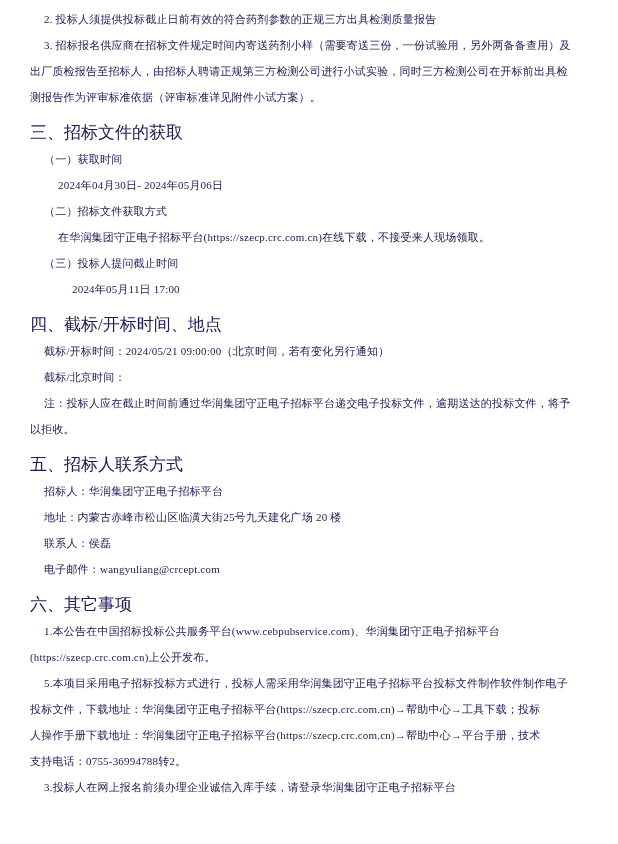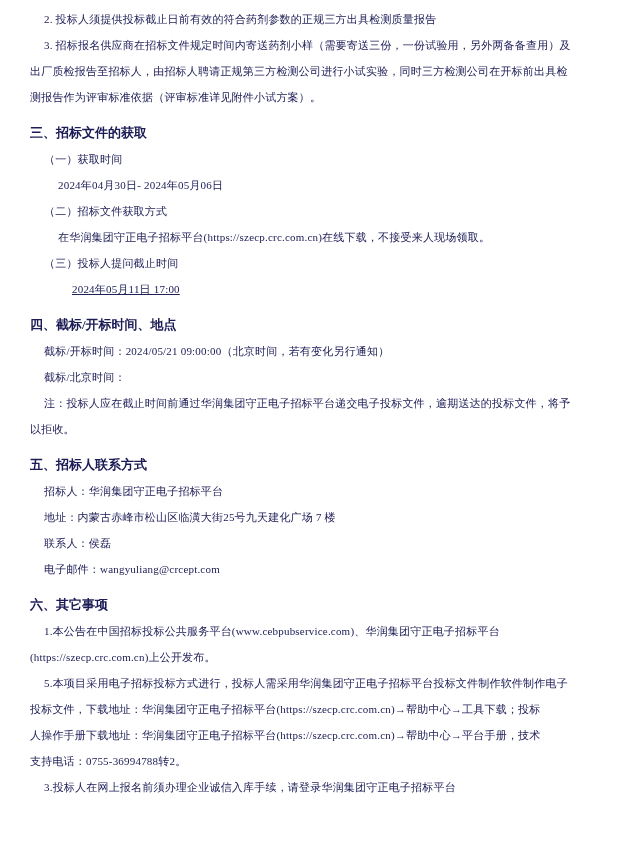--- a/index.html
+++ b/index.html
@@ -24,26 +24,26 @@
   .line {
     font-size: 11px;
     line-height: 26px;
     color: #21215a;
     white-space: pre-wrap;
     letter-spacing: 0.2px;
   }
   .ind0 { padding-left: 0px; }
   .ind1 { padding-left: 14px; }
   .ind2 { padding-left: 28px; }
-  .ind3 { padding-left: 42px; text-decoration: underline; }
+  .ind3 { padding-left: 42px; }
   .heading {
-    font-size: 13px;
+    font-size: 17px;
     line-height: 26px;
     color: #1b1b55;
-    font-weight: bold;
+    font-weight: normal;
   }
   .gap-m { height: 10px; }
 </style>
 </head>
 <body>
 
 <div class="page">
 
   <div>
     <div class="line ind1">2. 投标人须提供投标截止日前有效的符合药剂参数的正规三方出具检测质量报告</div>
@@ -72,21 +72,21 @@
     <div class="line ind1">截标/北京时间：</div>
     <div class="line ind1">注：投标人应在截止时间前通过华润集团守正电子招标平台递交电子投标文件，逾期送达的投标文件，将予</div>
     <div class="line ind0">以拒收。</div>
   </div>
 
   <div class="gap-m"></div>
 
   <div>
     <div class="heading ind0">五、招标人联系方式</div>
     <div class="line ind1">招标人：华润集团守正电子招标平台</div>
-    <div class="line ind1">地址：内蒙古赤峰市松山区临潢大街25号九天建化广场 7 楼</div>
+    <div class="line ind1">地址：内蒙古赤峰市松山区临潢大街25号九天建化广场 20 楼</div>
     <div class="line ind1">联系人：侯磊</div>
     <div class="line ind1">电子邮件：wangyuliang@crcept.com</div>
   </div>
 
   <div class="gap-m"></div>
 
   <div>
     <div class="heading ind0">六、其它事项</div>
     <div class="line ind1">1.本公告在中国招标投标公共服务平台(www.cebpubservice.com)、华润集团守正电子招标平台</div>
     <div class="line ind0">(https://szecp.crc.com.cn)上公开发布。</div>

